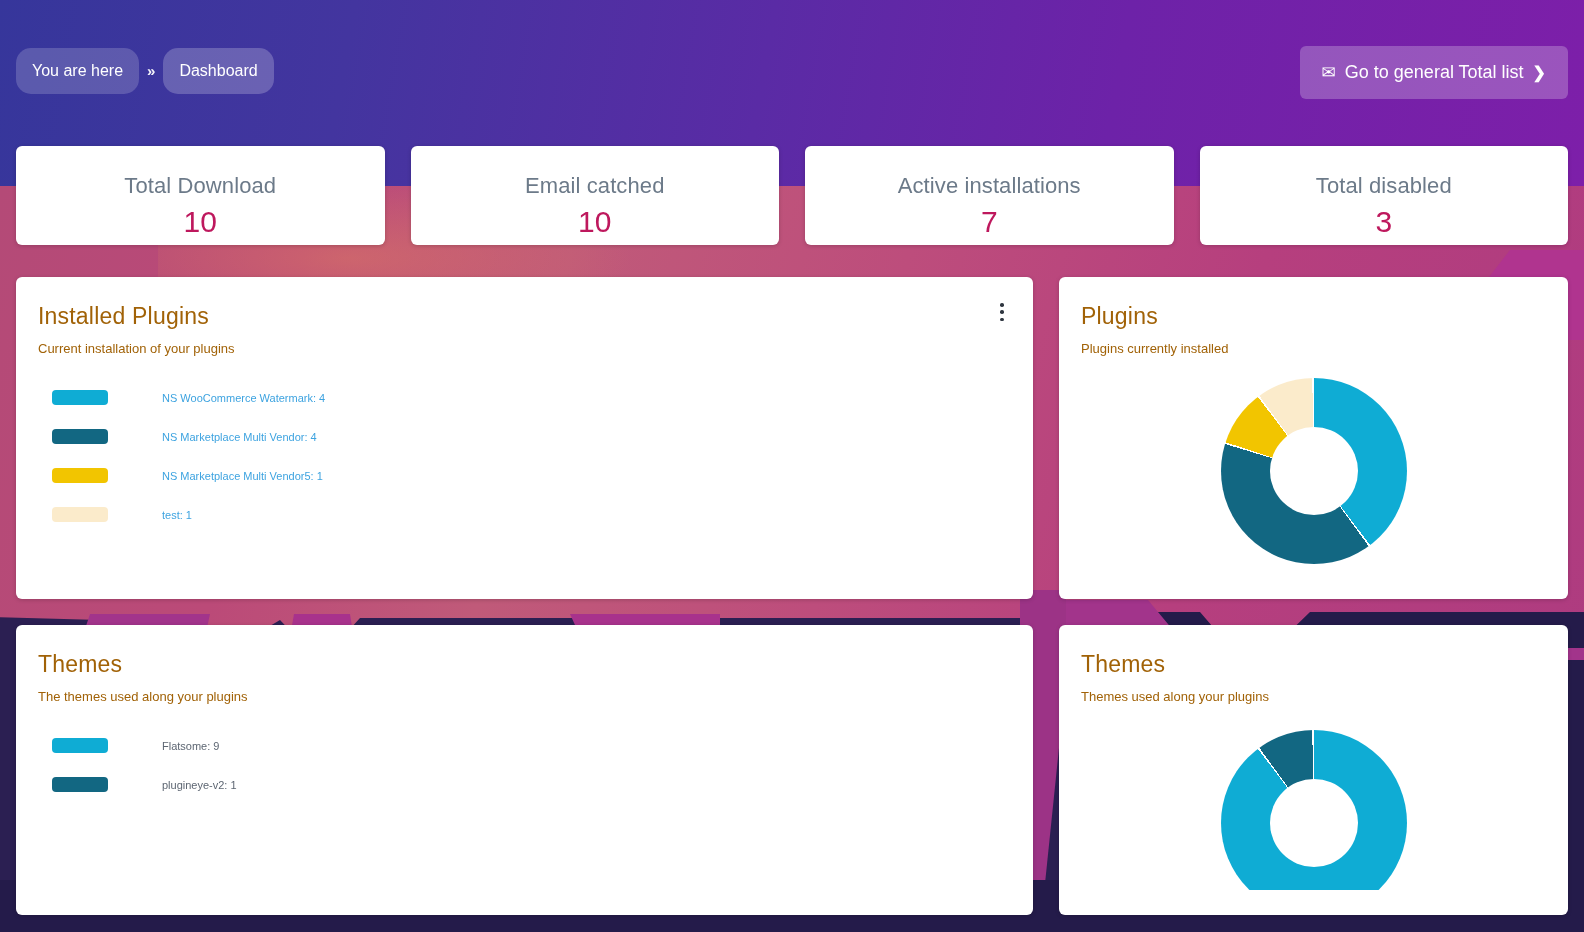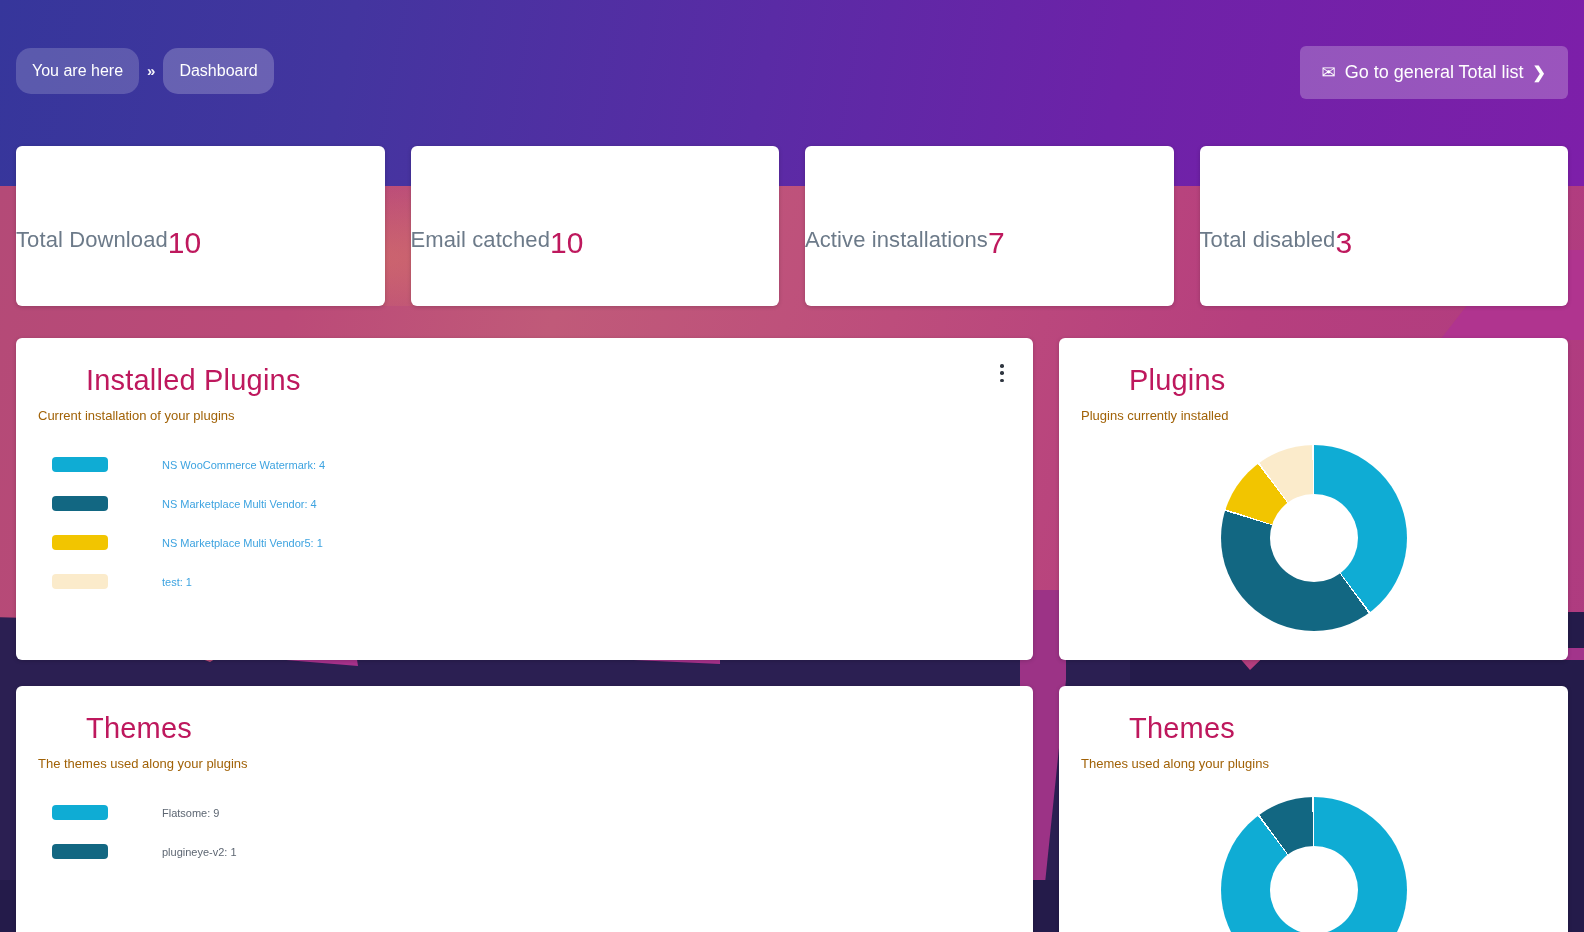--- a/index.html
+++ b/index.html
@@ -147,24 +147,24 @@
 
   
   .stats {
     display: flex;
     gap: 26px;
   }
   .stat-card {
     flex: 1;
     background: #ffffff;
     border-radius: 6px;
-    height: 160px;
+    height: 99px;
     box-shadow: 0 1px 4px rgba(0,0,0,0.18);
     display: flex;
-    flex-direction: row;
+    flex-direction: column;
     align-items: center;
     padding-top: 27px;
   }
   .stat-label {
     font-size: 22px;
     color: #6c7a89;
     font-weight: 400;
     letter-spacing: 0.1px;
   }
   .stat-value {
@@ -184,25 +184,24 @@
   .card {
     background: #ffffff;
     border-radius: 6px;
     box-shadow: 0 1px 4px rgba(0,0,0,0.18);
     padding: 26px 22px 20px 22px;
     position: relative;
   }
   .card-lg { height: 322px; }
   .card-bottom { height: 290px; }
   .card-title {
-    font-size: 29px;
-    color: #be185d;
+    font-size: 23px;
+    color: #a16207;
     font-weight: 400;
     letter-spacing: 0.2px;
-    margin-left: 48px;
   }
   .card-sub {
     font-size: 13px;
     color: #a16207;
     margin-top: 11px;
   }
   .kebab {
     position: absolute;
     right: 22px;
     top: 24px;

